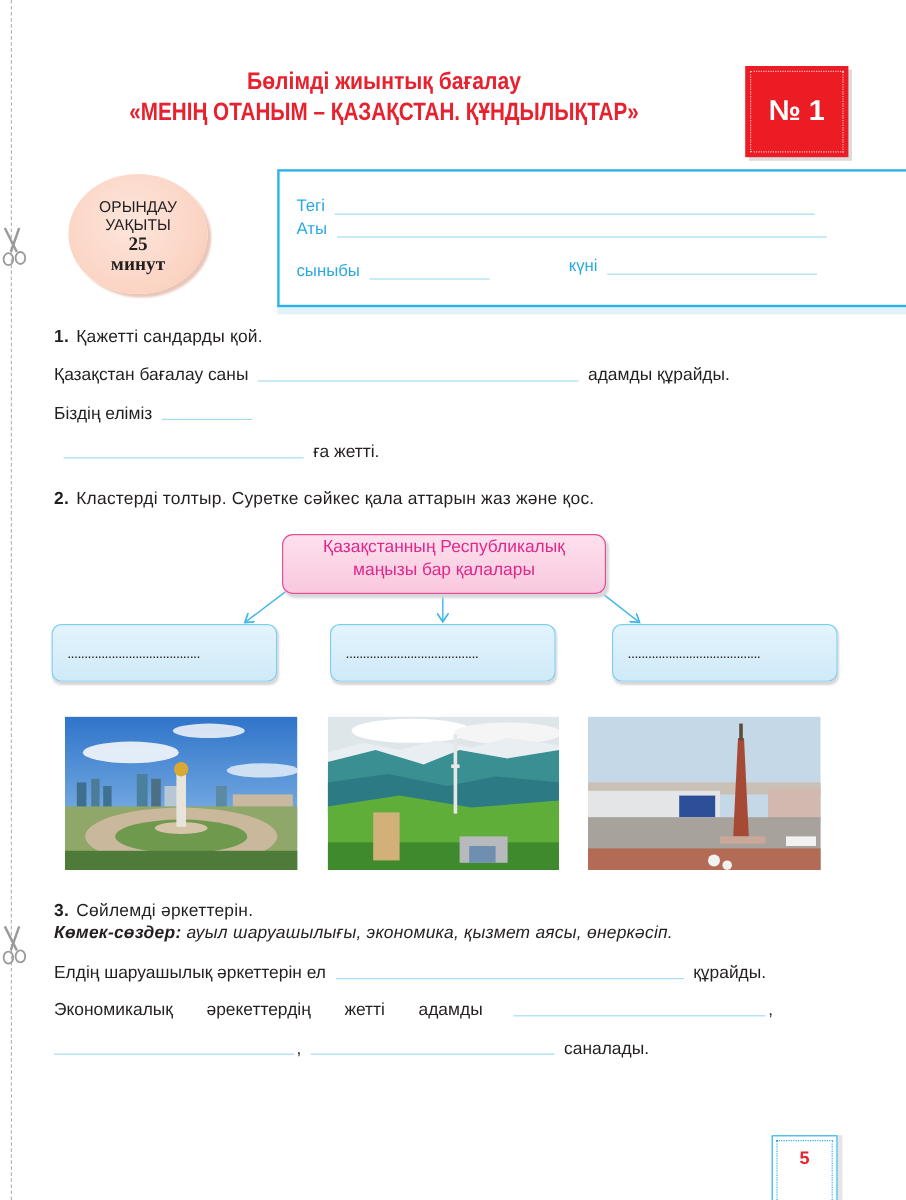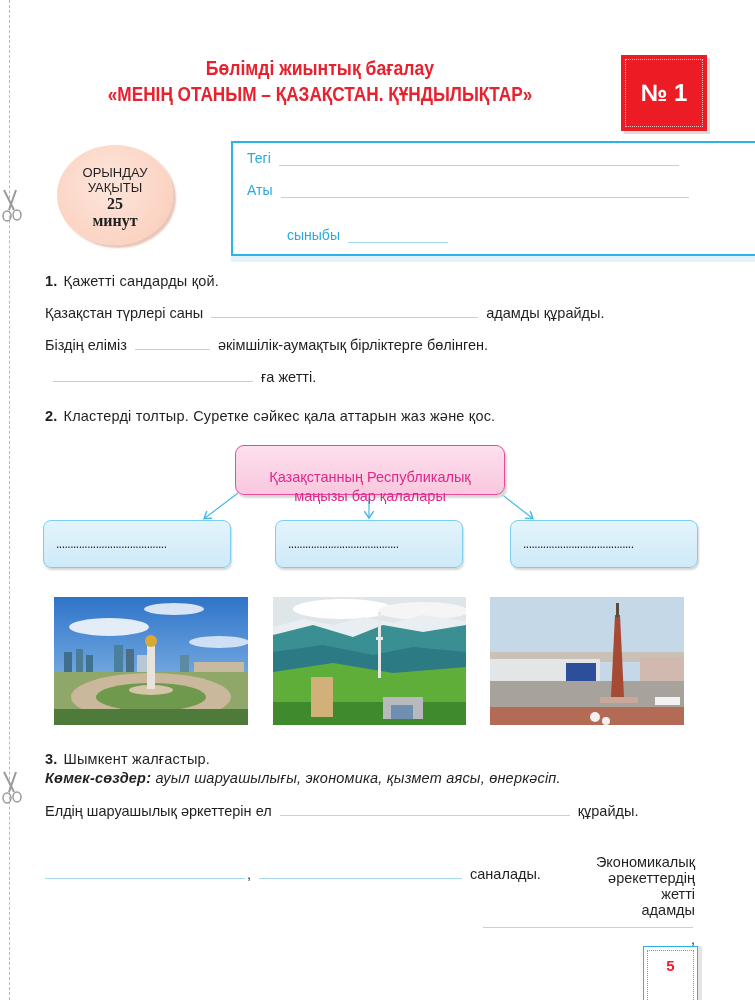--- a/index.html
+++ b/index.html
@@ -23,21 +23,21 @@
 
   .info-box { position: absolute; left: 231px; top: 141px; width: 530px; height: 115px; border: 2px solid #2bb3e9; background: #fff; box-shadow: 0 6px 0 #e3f3fb; }
   .info-row { position: absolute; display: flex; align-items: flex-end; color: #2aa9e0; font-size: 14px; }
   .fill-line { border-bottom: 1.5px solid #a6dcf3; height: 12px; margin-left: 8px; }
 
   .q { position: absolute; left: 45px; font-size: 14.5px; letter-spacing: 0.2px; }
   .qnum { font-weight: bold; margin-right: 6px; }
   .line-row { position: absolute; left: 45px; font-size: 14.5px; display: flex; align-items: flex-end; white-space: nowrap; }
   .blank { border-bottom: 1.5px solid #a6dcf3; height: 10px; margin: 0 8px 3px 8px; }
 
-  .center-box { position: absolute; left: 235px; top: 445px; width: 270px; height: 50px; border: 1.5px solid #e94b9b; border-radius: 9px; background: linear-gradient(#fde0ee, #f9c8de); box-shadow: 2px 3px 2px #d8d8d8; text-align: center; color: #e0288a; font-size: 14.5px; line-height: 19px; padding-top: 22px; }
+  .center-box { position: absolute; left: 235px; top: 445px; width: 270px; height: 50px; border: 1.5px solid #e94b9b; border-radius: 9px; background: linear-gradient(#fde0ee, #f9c8de); box-shadow: 2px 3px 2px #d8d8d8; text-align: center; color: #e0288a; font-size: 14.5px; line-height: 19px; padding-top: 1px; }
   .city-box { position: absolute; top: 520px; width: 188px; height: 48px; border: 1.5px solid #7ccdf0; border-radius: 8px; background: linear-gradient(#e3f4fc, #cfeaf8); box-shadow: 1px 2px 2px #d6d6d6; font-size: 12px; letter-spacing: -0.5px; padding: 16px 12px 0 12px; color: #231f20; overflow: hidden; white-space: nowrap; }
 
   .photo { position: absolute; top: 597px; height: 128px; overflow: hidden; }
 
   .page-num { position: absolute; left: 643px; top: 946px; width: 55px; height: 60px; border: 1.5px solid #2bb3e9; box-shadow: 4px 0 0 #e5e5e5; }
   .page-num .inner { position: absolute; inset: 3px; border: 1px dotted #2bb3e9; text-align: center; color: #e8212f; font-weight: bold; font-size: 15px; padding-top: 6px; }
 </style>
 </head>
 <body>
 
@@ -64,46 +64,49 @@
 </div>
 
 <div class="timer">
   <div class="t1">ОРЫНДАУ</div>
   <div class="t1">УАҚЫТЫ</div>
   <div class="t2">25</div>
   <div class="t2">минут</div>
 </div>
 
 <div class="info-box">
-  <div class="info-row" style="left:14px; top:7px;">
+  <div class="info-row" style="left:14px; top:20px;">
     <span>Тегі</span>
     <span class="fill-line" style="width:400px"></span>
   </div>
   <div class="info-row" style="left:14px; top:39px;text-align:center;">
     <span>Аты</span>
     <span class="fill-line" style="width:408px"></span>
   </div>
-  <div class="info-row" style="left:14px; top:84px;margin-left:40px;">
+  <div class="info-row" style="left:14px; top:74px;">
     <span>сыныбы</span>
     <span class="fill-line" style="width:100px"></span>
   </div>
+  <div class="info-row" style="left:241px; top:70px;">
+    <span>күні</span>
+    <span class="fill-line" style="width:175px"></span>
+  </div>
 </div>
 
 <div class="q" style="top:273px">
   <span class="qnum">1.</span><span>Қажетті сандарды қой.</span>
 </div>
 <div class="line-row" style="top:305px">
-  <span>Қазақстан түрлері саны</span>
+  <span>Қазақстан бағалау саны</span>
   <span class="blank" style="width:267px"></span>
   <span>адамды құрайды.</span>
 </div>
 <div class="line-row" style="top:337px">
   <span>Біздің еліміз</span>
   <span class="blank" style="width:75px"></span>
-  <span>әкімшілік-аумақтық бірліктерге бөлінген.</span>
 </div>
 <div class="line-row" style="top:369px">
   <span class="blank" style="width:200px"></span>
   <span>ға жетті.</span>
 </div>
 
 <div class="q" style="top:408px">
   <span class="qnum">2.</span><span>Кластерді толтыр. Суретке сәйкес қала аттарын жаз және қос.</span>
 </div>
 
@@ -187,32 +190,32 @@
     <polygon points="125,18 130,18 134,100 121,100" fill="#a64a36"></polygon>
     <rect x="126" y="6" width="3" height="14" fill="#5a4b3a"></rect>
     <rect x="110" y="100" width="38" height="6" fill="#c9a89a"></rect>
     <circle cx="105" cy="120" r="5" fill="#f1f1f1"></circle>
     <circle cx="116" cy="124" r="4" fill="#f1f1f1"></circle>
     <rect x="165" y="100" width="25" height="8" fill="#f2f2f2"></rect>
   </svg>
 </div>
 
 <div class="q" style="top:751px">
-  <span class="qnum">3.</span><span>Шымкент жалғастыр.</span>
+  <span class="qnum">3.</span><span>Сөйлемді әркеттерін.</span>
 </div>
 <div class="q" style="top:770px; font-style:italic;">
   <span style="font-weight:bold">Көмек-сөздер:</span>
   <span>ауыл шаруашылығы, экономика, қызмет аясы, өнеркәсіп.</span>
 </div>
 <div class="line-row" style="top:803px">
   <span>Елдің шаруашылық әркеттерін ел</span>
   <span class="blank" style="width:290px"></span>
   <span>құрайды.</span>
 </div>
-<div class="line-row" style="top:854px; width:650px;flex-direction:column;">
+<div class="line-row" style="top:834px; width:650px;">
   <span>Экономикалық</span>
   <span style="margin-left:28px">әрекеттердің</span>
   <span style="margin-left:28px">жетті</span>
   <span style="margin-left:28px">адамды</span>
   <span class="blank" style="width:210px; margin-left:26px; margin-right:2px;"></span>
   <span>,</span>
 </div>
 <div class="line-row" style="top:866px">
   <span class="blank" style="width:200px; margin-left:0; margin-right:2px;"></span>
   <span>,</span>

